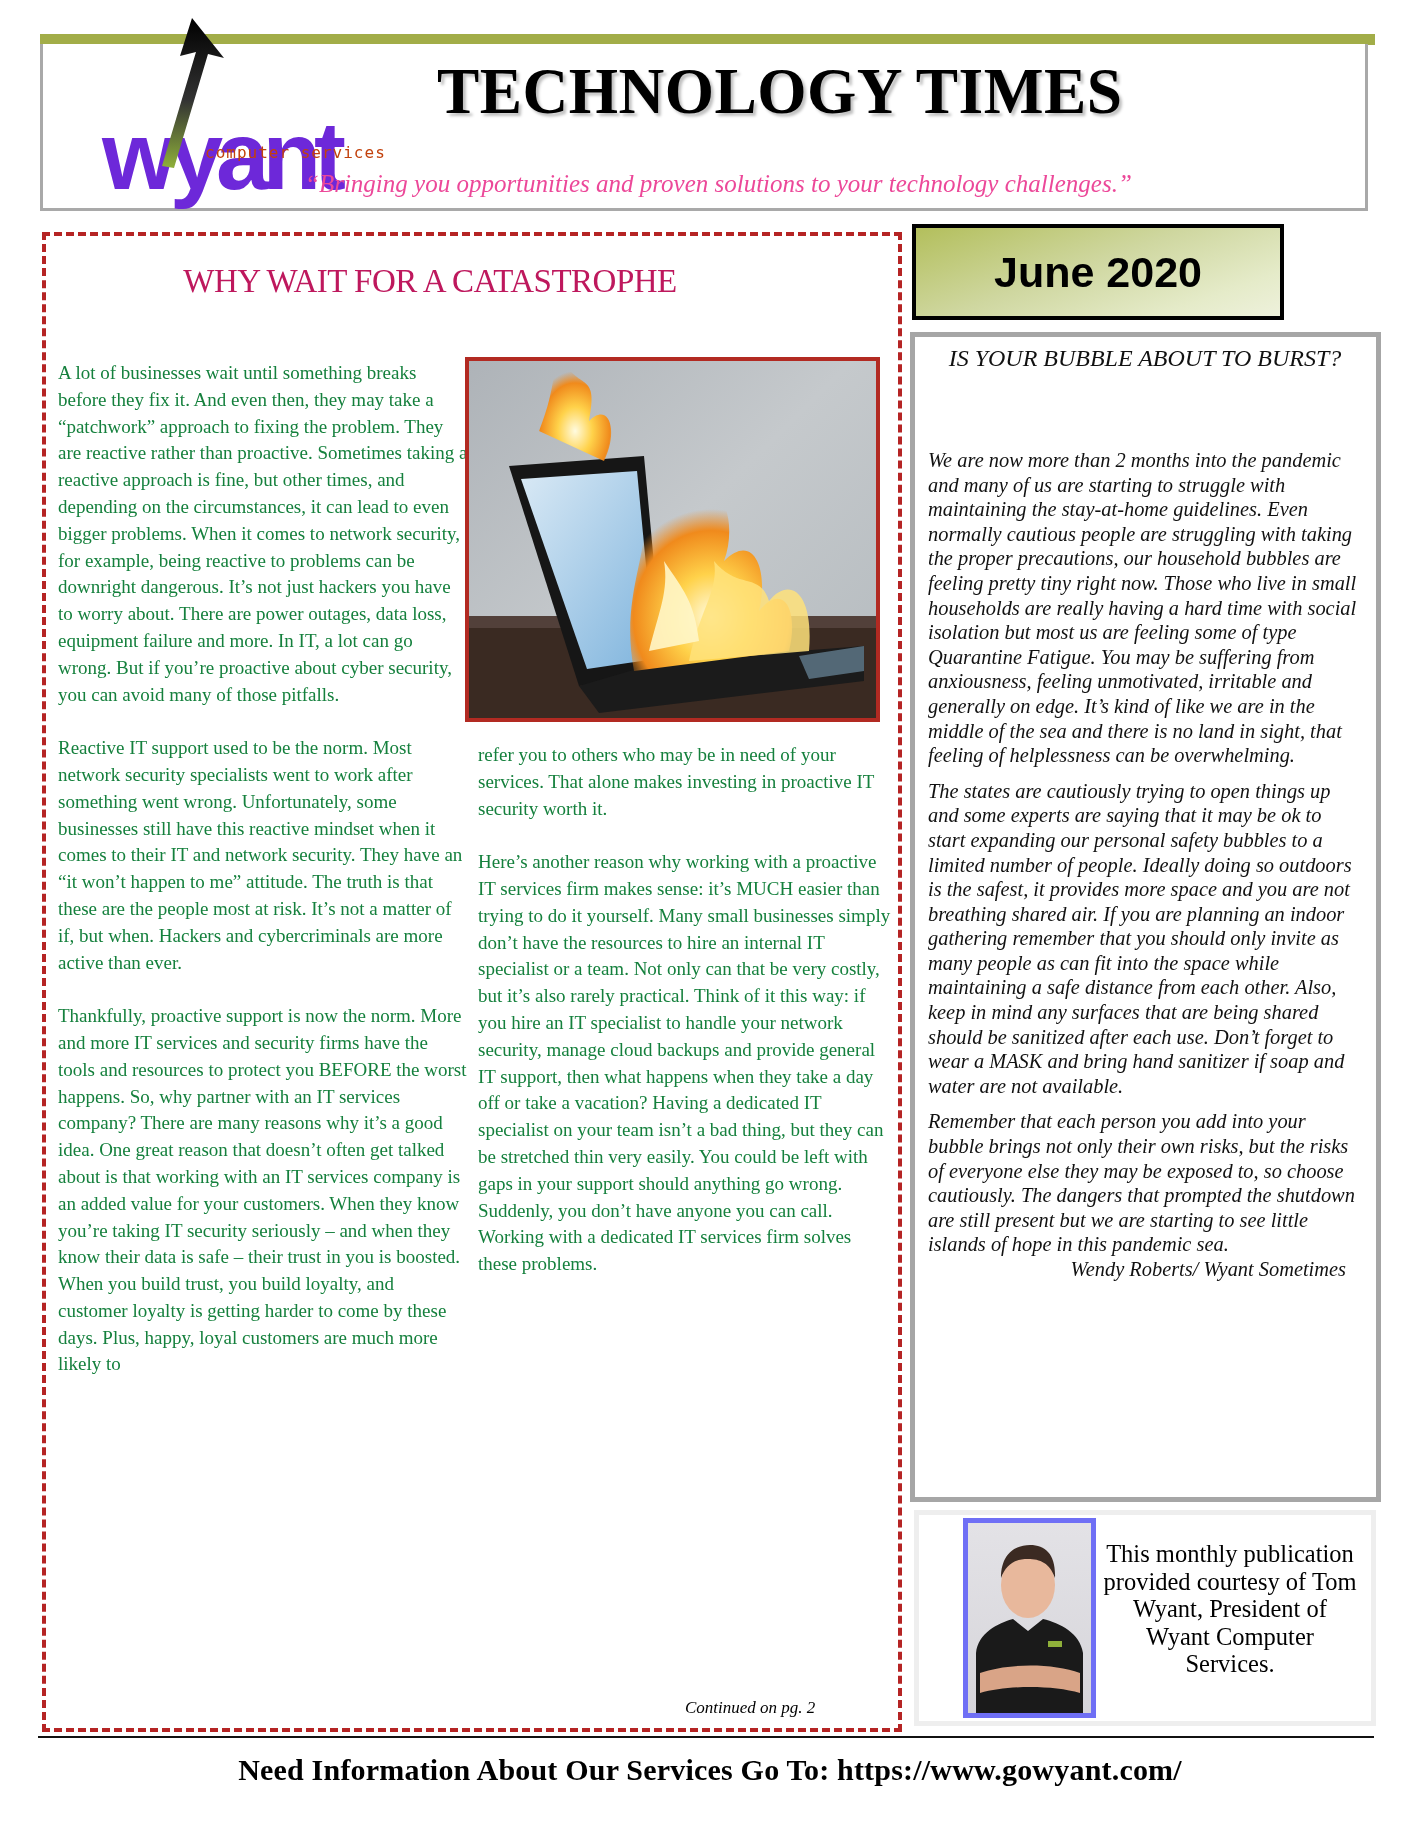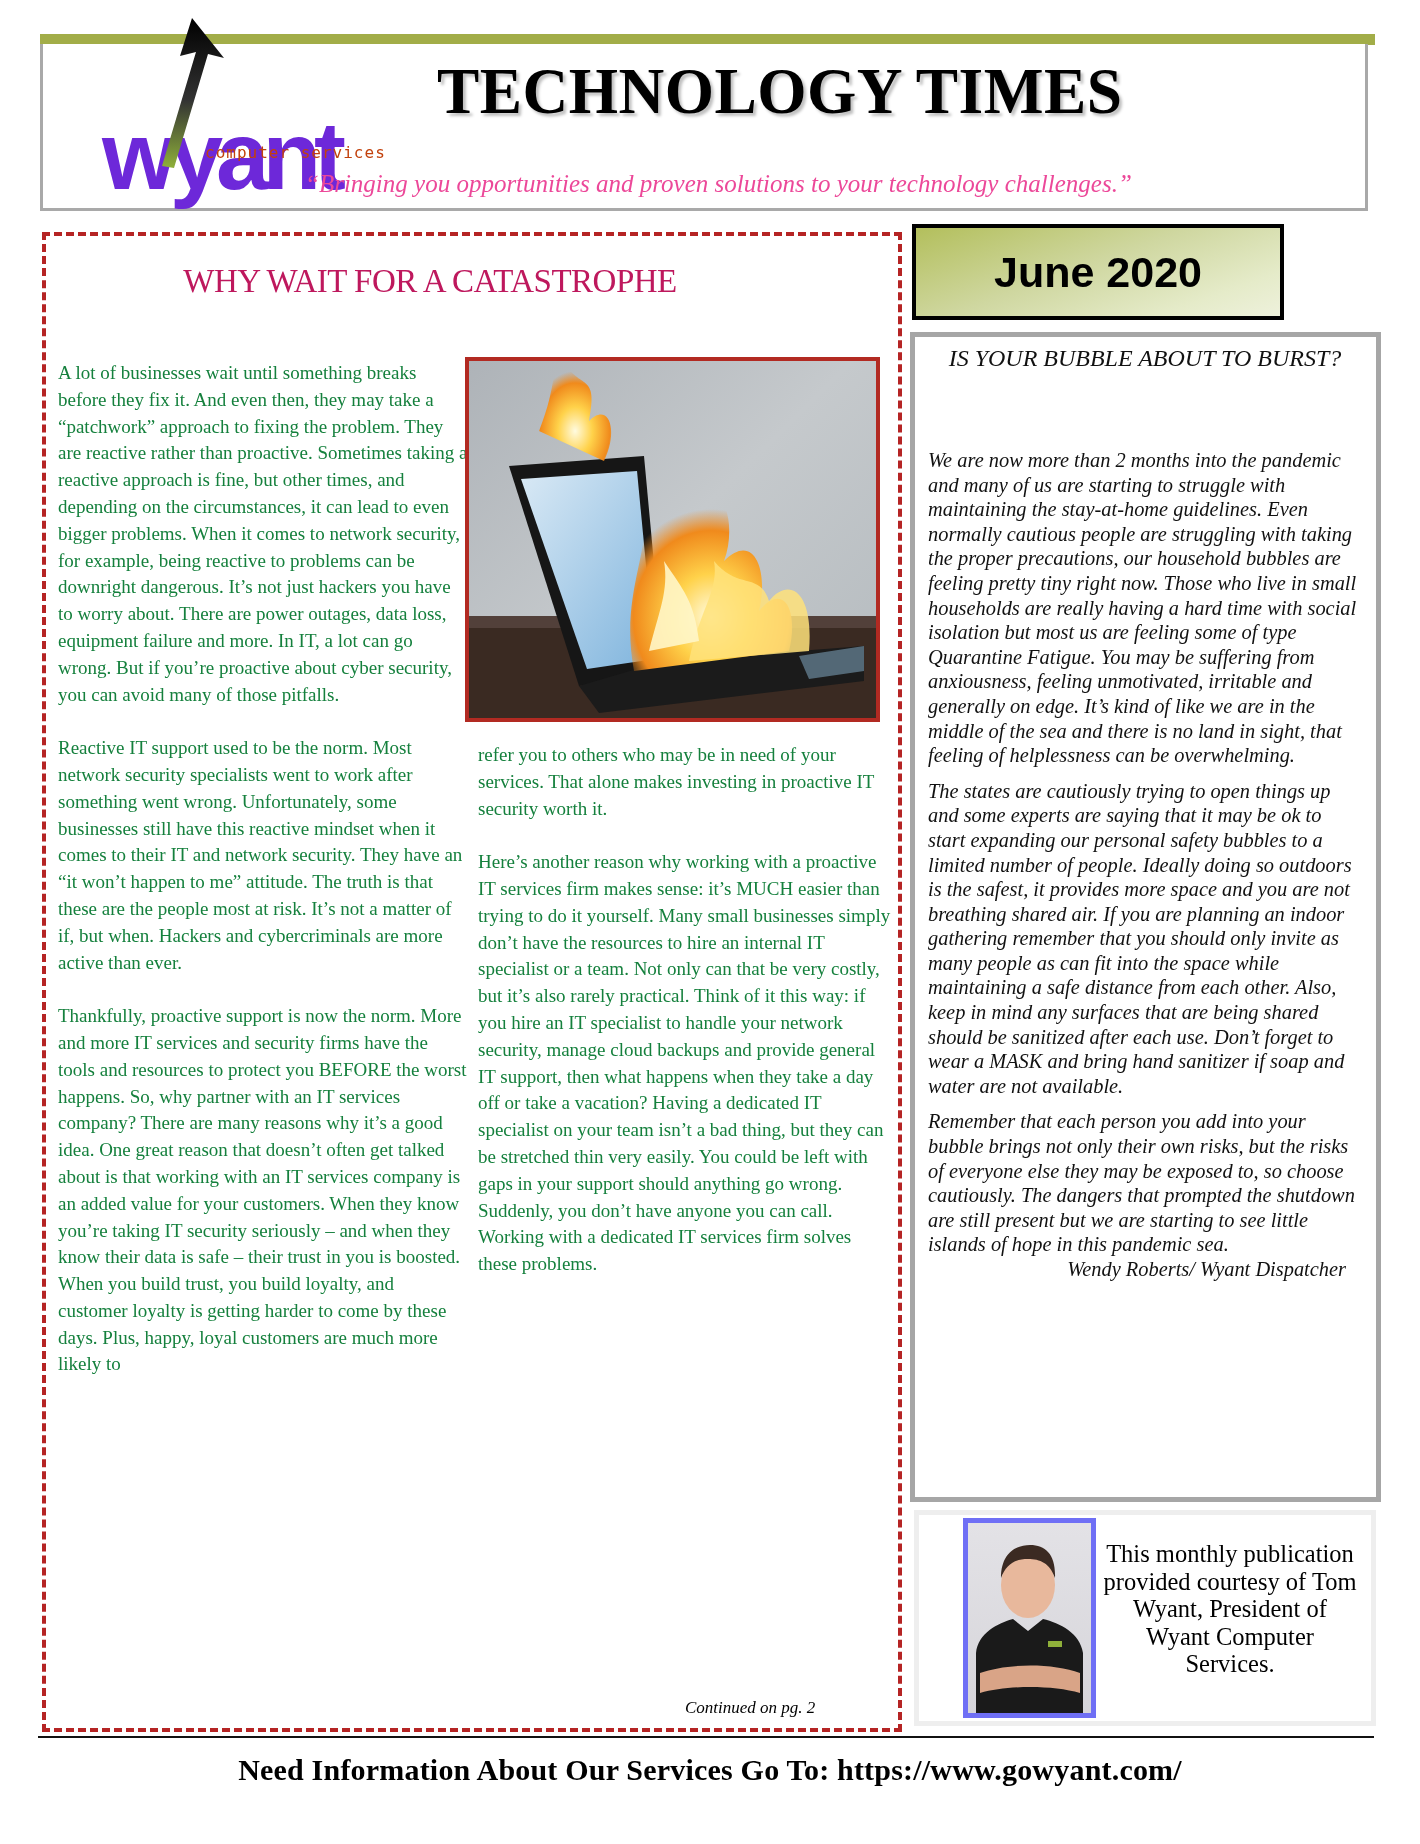--- a/index.html
+++ b/index.html
@@ -117,21 +117,21 @@
 <div class="date-box">
   <span class="date-text">June 2020</span>
 </div>
 
 <div class="sidebar-box"></div>
 <div class="sidebar-title">IS YOUR BUBBLE ABOUT TO BURST?</div>
 <div class="sidebar-text">
   <p>We are now more than 2 months into the pandemic and many of us are starting to struggle with maintaining the stay-at-home guidelines. Even normally cautious people are struggling with taking the proper precautions, our household bubbles are feeling pretty tiny right now. Those who live in small households are really having a hard time with social isolation but most us are feeling some of type Quarantine Fatigue. You may be suffering from anxiousness, feeling unmotivated, irritable and generally on edge.  It’s kind of like we are in the middle of the sea and there is no land in sight, that feeling of helplessness can be overwhelming.</p>
   <p>The states are cautiously trying to open things up and some experts are saying that it may be ok to start expanding our personal safety bubbles to a limited number of people. Ideally doing so outdoors is the safest, it provides more space and you are not breathing shared air. If you are planning an indoor gathering remember that you should only invite as many people as can fit into the space while maintaining a safe distance from each other. Also, keep in mind any surfaces that are being shared should be sanitized after each use. Don’t forget to wear a MASK and bring hand sanitizer if soap and water are not available.</p>
   <p style="margin-bottom:0">Remember that each person you add into your bubble brings not only their own risks, but the risks of everyone else they may be exposed to, so choose cautiously. The dangers that prompted the shutdown are still present but we are starting to see little islands of hope in this pandemic sea.</p>
-  <div class="sidebar-sig">Wendy Roberts/ Wyant Dispatcher</div>
+  <div class="sidebar-sig">Wendy Roberts/ Wyant Sometimes</div>
 </div>
 
 <div class="courtesy-box"></div>
 <div class="portrait" aria-label="Portrait of Tom Wyant">
   <svg width="123" height="190" viewBox="0 0 123 190">
     <ellipse cx="60" cy="62" rx="27" ry="33" fill="#e8b89c"></ellipse>
     <path d="M33 55 C33 28 50 22 62 22 C78 22 88 32 87 55 C82 40 72 36 60 36 C46 36 38 42 33 55 Z" fill="#3b2a22"></path>
     <path d="M8 190 L8 130 C10 110 30 100 45 96 L60 108 L75 96 C92 100 112 110 115 130 L115 190 Z" fill="#1a1a1a"></path>
     <rect x="80" y="118" width="14" height="6" fill="#8fb03a"></rect>
     <path d="M12 150 C40 140 85 140 112 150 L112 170 C85 162 40 162 12 170 Z" fill="#d9a487"></path>

